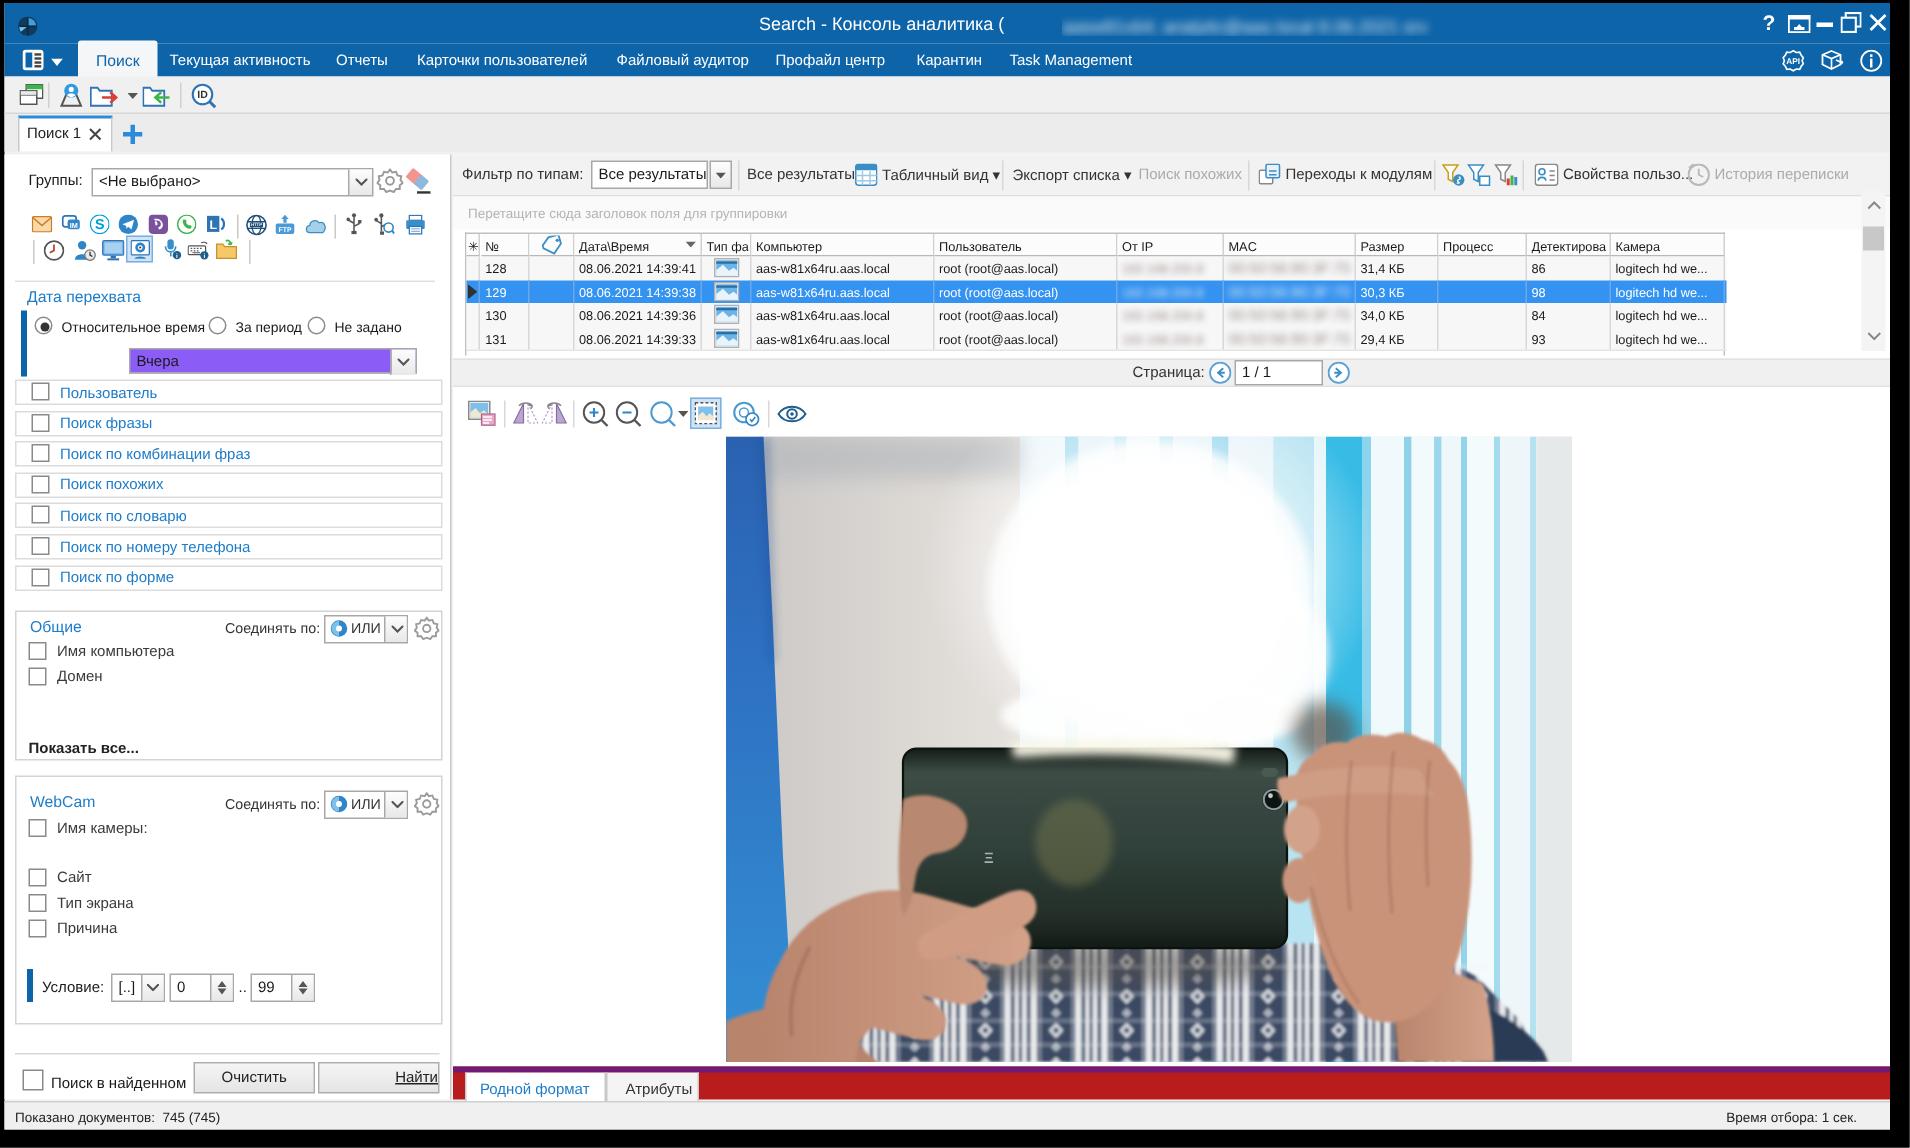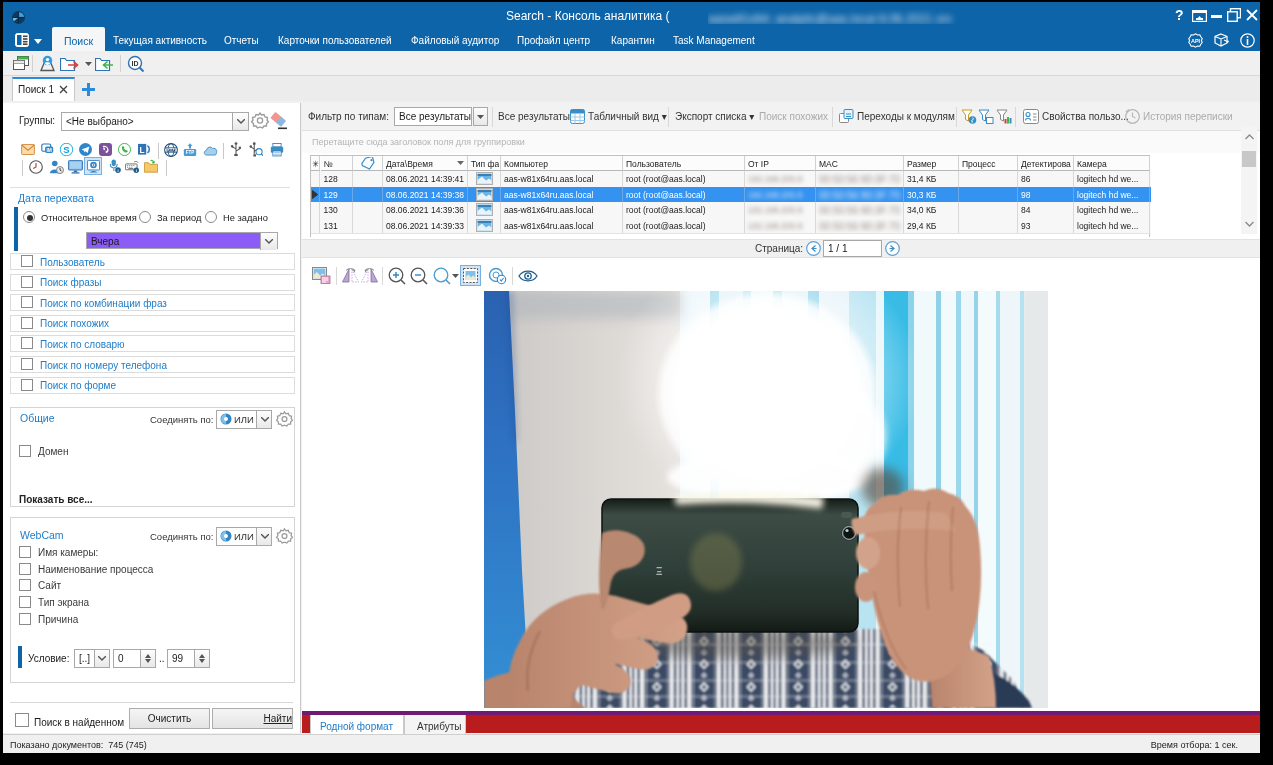--- a/index.html
+++ b/index.html
@@ -335,20 +335,24 @@
           <span class="orbtn">
             <svg width="8" height="5" viewBox="0 0 8 5" style="position:absolute;left:4px;top:6px;">
               <path d="M0 0 L4 4 L8 0" stroke="#555" stroke-width="1.4" fill="none"></path>
             </svg>
           </span>
         </div>
       <svg class="abs gear" style="left:265px;top:2px;" width="17" height="17" viewBox="0 0 18 18">
           <path d="M9 2 L10.5 4 L13 3.5 L14 6 L16.5 6.5 L16 9 L17.5 11 L15.5 12.5 L15.5 15 L13 15 L11.5 17 L9 16 L6.5 17 L5 15 L2.5 15 L2.5 12.5 L0.5 11 L2 9 L1.5 6.5 L4 6 L5 3.5 L7.5 4 Z" fill="none" stroke="#9a9a9a" stroke-width="1.3"></path>
           <circle cx="9" cy="9.5" r="2.6" fill="none" stroke="#9a9a9a" stroke-width="1.3"></circle>
         </svg>
+      <div class="abs gk" style="top:20px;">
+          <span class="ck"></span>
+          <span class="glbl">Имя компьютера</span>
+        </div>
       <div class="abs gk" style="top:37px;">
           <span class="ck"></span>
           <span class="glbl">Домен</span>
         </div>
       <div class="abs" style="left:8px;top:86px;font-size:10px;font-weight:bold;color:#222;">Показать все...</div>
     </div>
     <div class="abs gbox" style="top:414px;height:166px;">
       <div class="abs" style="left:9px;top:11px;font-size:10.5px;color:#1e7cc8;">WebCam</div>
       <div class="abs t11" style="left:139px;top:13px;color:#333;font-size:9.5px;">Соединять по:</div>
       <div class="abs orbox" style="left:205px;top:9px;">
@@ -364,24 +368,20 @@
             </svg>
           </span>
         </div>
       <svg class="abs gear" style="left:265px;top:9px;" width="17" height="17" viewBox="0 0 18 18">
           <path d="M9 2 L10.5 4 L13 3.5 L14 6 L16.5 6.5 L16 9 L17.5 11 L15.5 12.5 L15.5 15 L13 15 L11.5 17 L9 16 L6.5 17 L5 15 L2.5 15 L2.5 12.5 L0.5 11 L2 9 L1.5 6.5 L4 6 L5 3.5 L7.5 4 Z" fill="none" stroke="#9a9a9a" stroke-width="1.3"></path>
           <circle cx="9" cy="9.5" r="2.6" fill="none" stroke="#9a9a9a" stroke-width="1.3"></circle>
         </svg>
       <div class="abs gk" style="top:28px;">
           <span class="ck"></span>
           <span class="glbl">Имя камеры:</span>
-        </div>
-      <div class="abs gk" style="top:44.5px;">
-          <span class="ck"></span>
-          <span class="glbl">Наименование процесса</span>
         </div>
       <div class="abs gk" style="top:61px;">
           <span class="ck"></span>
           <span class="glbl">Сайт</span>
         </div>
       <div class="abs gk" style="top:78px;">
           <span class="ck"></span>
           <span class="glbl">Тип экрана</span>
         </div>
       <div class="abs gk" style="top:95px;">

